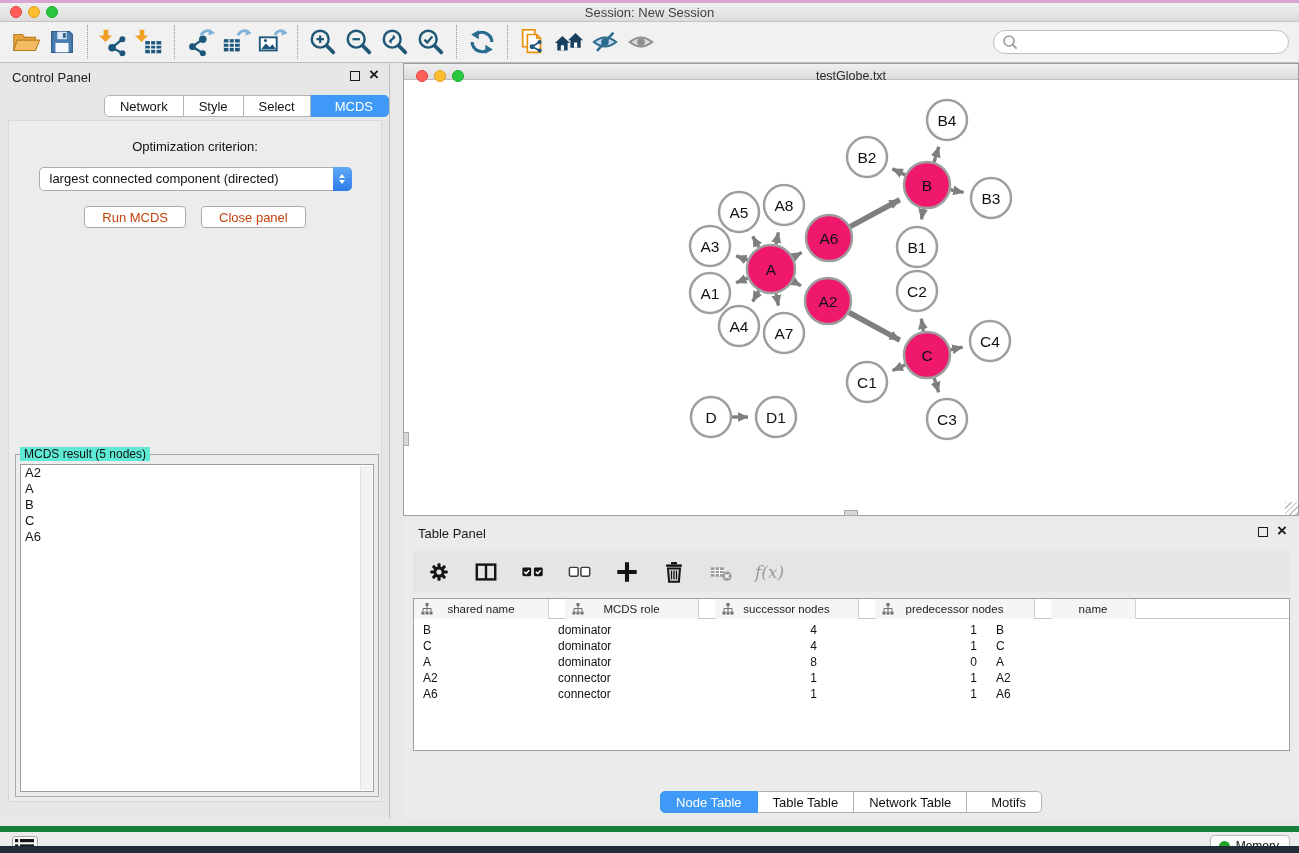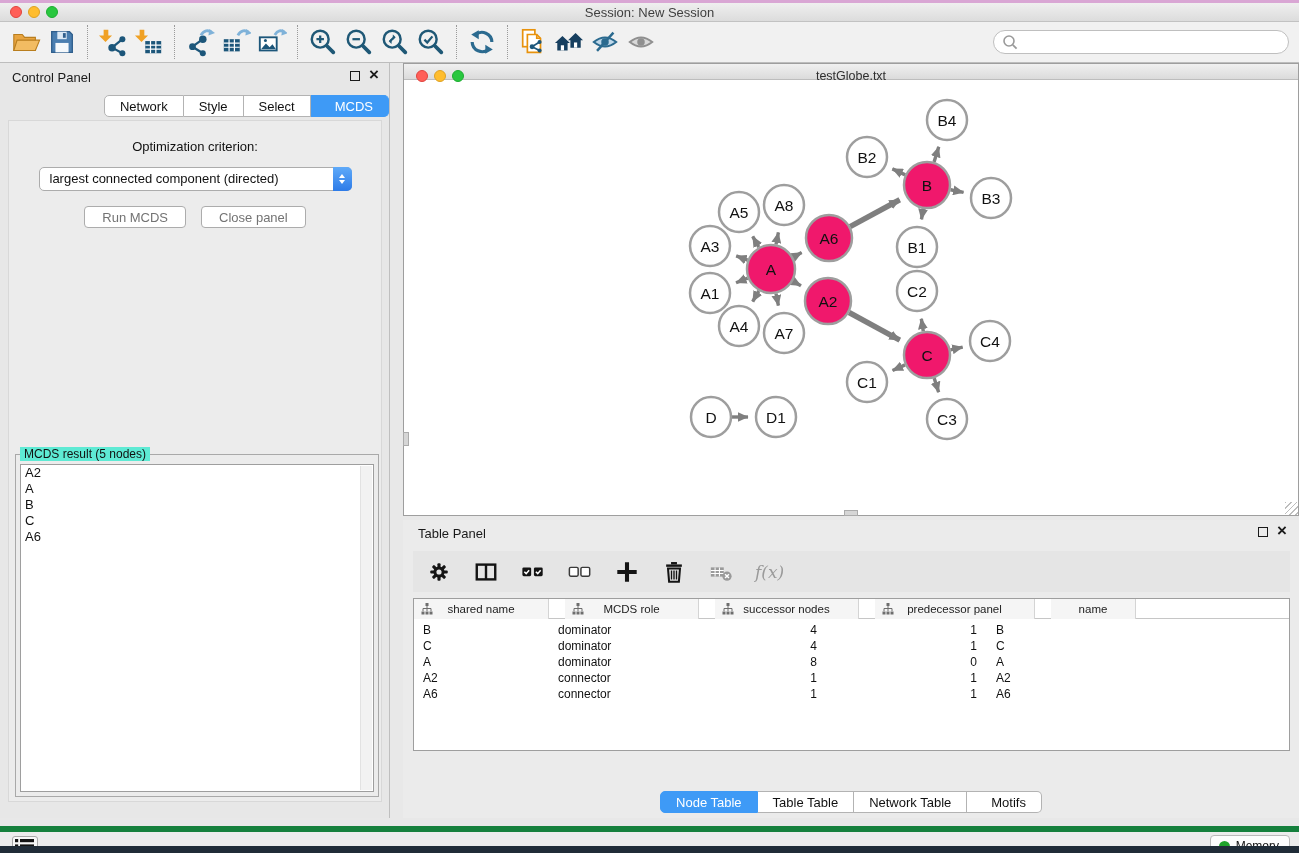--- a/index.html
+++ b/index.html
@@ -51,21 +51,21 @@
               border:1px solid #ACACAC; border-radius:5px; font-size:13px; color:#111;
               line-height:22px; padding-left:10px; cursor:default; }
   .dd-stepper { position:absolute; right:-1px; top:-1px; width:19px; height:24px; border-radius:0 5px 5px 0;
                 background:linear-gradient(#5FAAF9,#2D7BE8); display:flex; flex-direction:column;
                 align-items:center; justify-content:center; gap:2px; }
   .dd-up { width:0; height:0; border-left:3.5px solid transparent; border-right:3.5px solid transparent;
            border-bottom:4.5px solid #fff; }
   .dd-down { width:0; height:0; border-left:3.5px solid transparent; border-right:3.5px solid transparent;
              border-top:4.5px solid #fff; }
   .cp-buttons { display:flex; justify-content:center; gap:15px; margin-top:15px; }
-  .cp-buttons .btn { height:22px; padding:0 17px; font-size:13px; background:#fff; color:#737373;
+  .cp-buttons .btn { height:22px; padding:0 17px; font-size:13px; background:#fff; color:#c2410c;
                      border:1px solid #ACACAC; border-radius:4px; cursor:default;
                      font-family:"Liberation Sans",sans-serif; }
   .result-fieldset { position:absolute; left:6px; right:2px; top:333px; bottom:4px;
                      border:1px solid #A9A9A9; }
   .result-legend { position:absolute; top:-8px; left:4px; background:#5eead4; padding:0 4px;
                    font-size:12px; color:#111; }
   .result-list { position:absolute; left:4px; right:4px; top:9px; bottom:4px; background:#fff;
                  border:1px solid #9E9E9E; }
   .result-item { font-size:13px; line-height:16px; padding-left:4px; color:#111; }
   .result-scroll { position:absolute; right:1px; top:1px; bottom:1px; width:12px;
@@ -540,21 +540,21 @@
           <div class="nt-th" style="width: 160px;">
             <svg class="tree-icon" width="12" height="12" viewBox="0 0 12 12">
               <g fill="#6E6E6E" stroke="#6E6E6E">
                 <rect x="4.5" y="0" width="3" height="3" stroke="none"></rect>
                 <path d="M6 3 v2.5 M2 5.5 h8 M2 5.5 v2.5 M6 5.5 v2.5 M10 5.5 v2.5" fill="none" stroke-width="1"></path>
                 <rect x="0.5" y="8.5" width="3" height="3" stroke="none"></rect>
                 <rect x="4.5" y="8.5" width="3" height="3" stroke="none"></rect>
                 <rect x="8.5" y="8.5" width="3" height="3" stroke="none"></rect>
               </g>
             </svg>
-            <span>predecessor panel</span>
+            <span>predecessor nodes</span>
           </div>
           <div class="nt-th" style="width: 85px;">
             <span>name</span>
           </div>
         </div>
       <div class="nt-body">
           <div class="nt-row">
             <div class="nt-td" style="width: 135px;">B</div>
             <div class="nt-td" style="width: 134px;">dominator</div>
             <div class="nt-td num" style="width: 144px;">4</div>

